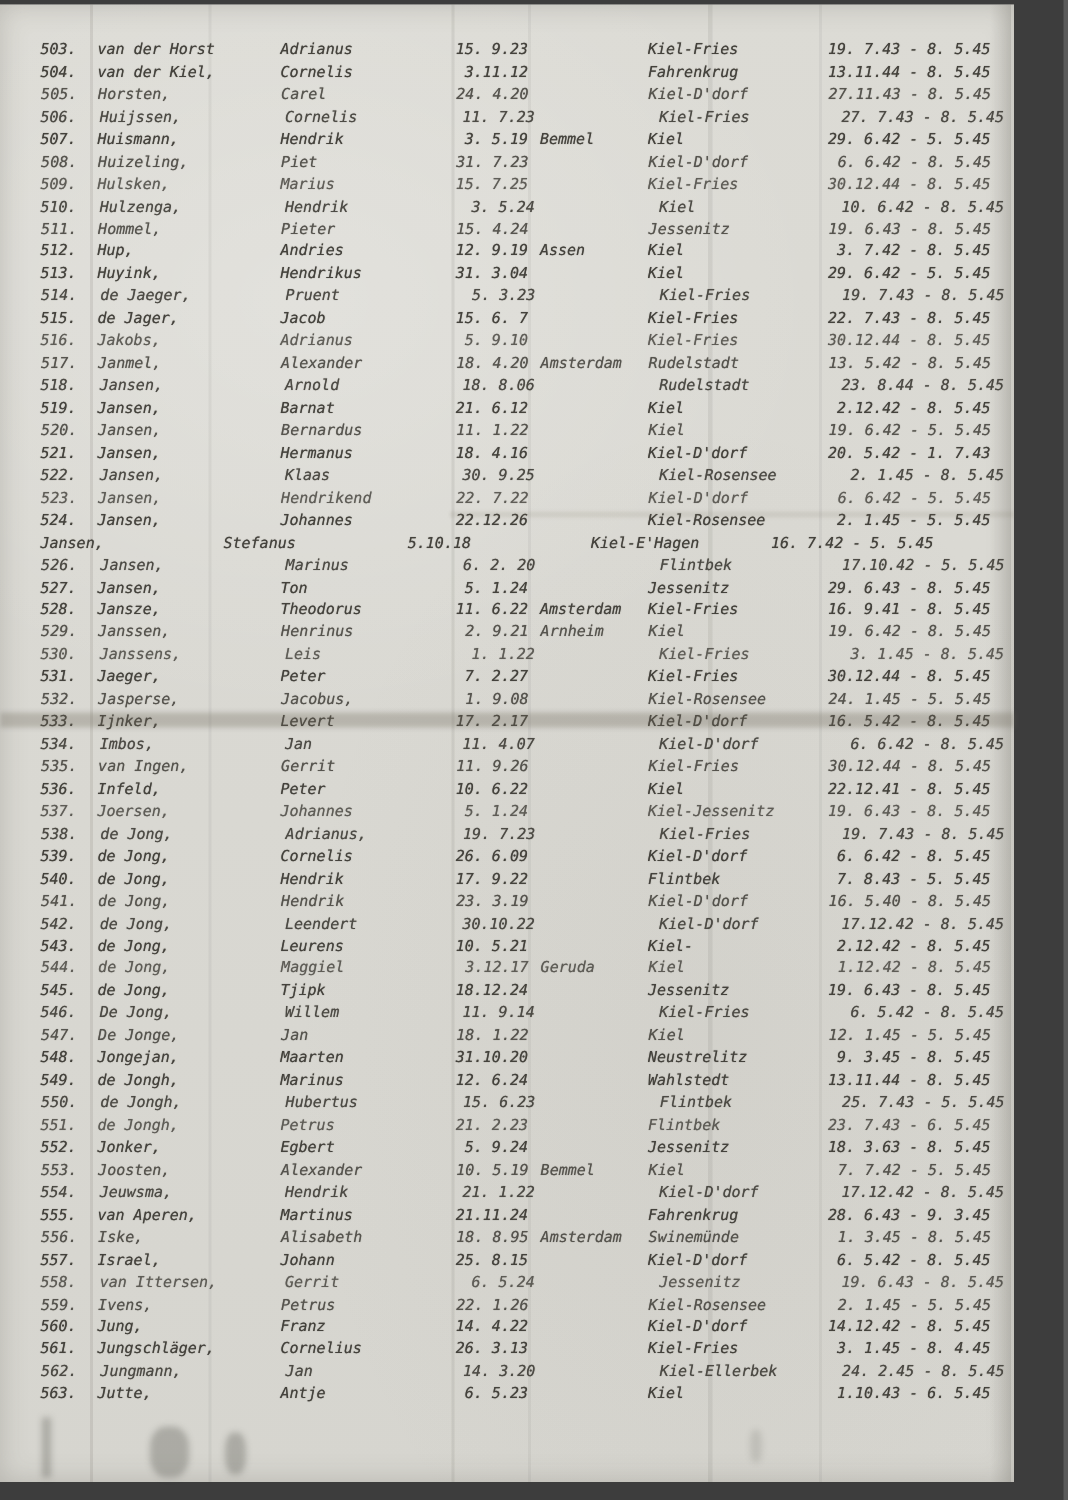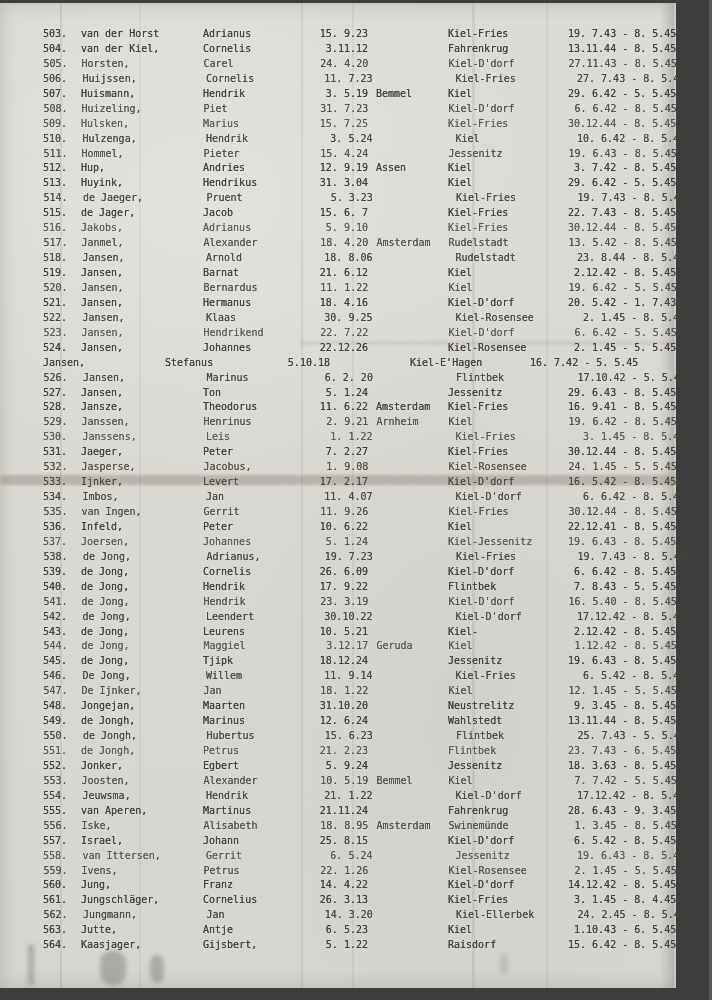--- a/index.html
+++ b/index.html
@@ -10,21 +10,21 @@
   }
   .edge-light{position:absolute;right:0;top:0;width:3px;height:1000px;background:#5a5a5a;}
   .paper{
     position:absolute;left:0;top:3px;width:676px;height:985px;
     background:
       radial-gradient(ellipse 500px 400px at 30% 20%, rgba(255,255,255,.20), rgba(255,255,255,0) 70%),
       radial-gradient(ellipse 400px 600px at 70% 70%, rgba(120,115,105,.06), rgba(0,0,0,0) 70%),
       linear-gradient(180deg,#dcdbd5 0%,#d9d8d2 55%,#d6d5cf 100%);
     box-shadow:inset 0 0 18px rgba(90,88,80,.25);
   }
-  .rows{position:absolute;left:16px;top:24px;width:100%;}
+  .rows{position:absolute;left:0;top:24px;width:100%;font-style:italic;}
   .row{display:flex;height:14.95px;align-items:baseline;
        color:#44423c;font-size:10px;line-height:14.95px;
        text-shadow:0 0 .6px rgba(68,66,60,.85);}
   .row:nth-child(3n){opacity:.88;transform:translateX(.4px);}
   .row:nth-child(4n){opacity:.94;justify-content:space-between;}
   .row:nth-child(7n){opacity:.82;}
   .c{white-space:pre;}
   .c.num{flex:0 0 38px;margin-left:27px;}
   .c.surname{flex:0 0 122px;}
   .c.first{flex:0 0 108px;}
@@ -458,21 +458,21 @@
         <span class="c num">546.</span>
         <span class="c surname">De Jong,</span>
         <span class="c first">Willem</span>
         <span class="c birth">11. 9.14</span>
         <span class="c mid"></span>
         <span class="c place">Kiel-Fries</span>
         <span class="c range"> 6. 5.42 - 8. 5.45</span>
       </div>
       <div class="row">
         <span class="c num">547.</span>
-        <span class="c surname">De Ijnker,</span>
+        <span class="c surname">De Jonge,</span>
         <span class="c first">Jan</span>
         <span class="c birth">18. 1.22</span>
         <span class="c mid"></span>
         <span class="c place">Kiel</span>
         <span class="c range">12. 1.45 - 5. 5.45</span>
       </div>
       <div class="row">
         <span class="c num">548.</span>
         <span class="c surname">Jongejan,</span>
         <span class="c first">Maarten</span>
@@ -608,29 +608,20 @@
         <span class="c range">24. 2.45 - 8. 5.45</span>
       </div>
       <div class="row">
         <span class="c num">563.</span>
         <span class="c surname">Jutte,</span>
         <span class="c first">Antje</span>
         <span class="c birth"> 6. 5.23</span>
         <span class="c mid"></span>
         <span class="c place">Kiel</span>
         <span class="c range"> 1.10.43 - 6. 5.45</span>
-      </div>
-      <div class="row">
-        <span class="c num">564.</span>
-        <span class="c surname">Kaasjager,</span>
-        <span class="c first">Gijsbert,</span>
-        <span class="c birth"> 5. 1.22</span>
-        <span class="c mid"></span>
-        <span class="c place">Raisdorf</span>
-        <span class="c range">15. 6.42 - 8. 5.45</span>
       </div>
     </div>
 
   <div class="hsmudge"></div>
   <div class="hsmudge2"></div>
   <div class="blob b1"></div>
   <div class="blob b2"></div>
   <div class="blob b3"></div>
   <div class="blob b4"></div>
 </div>

